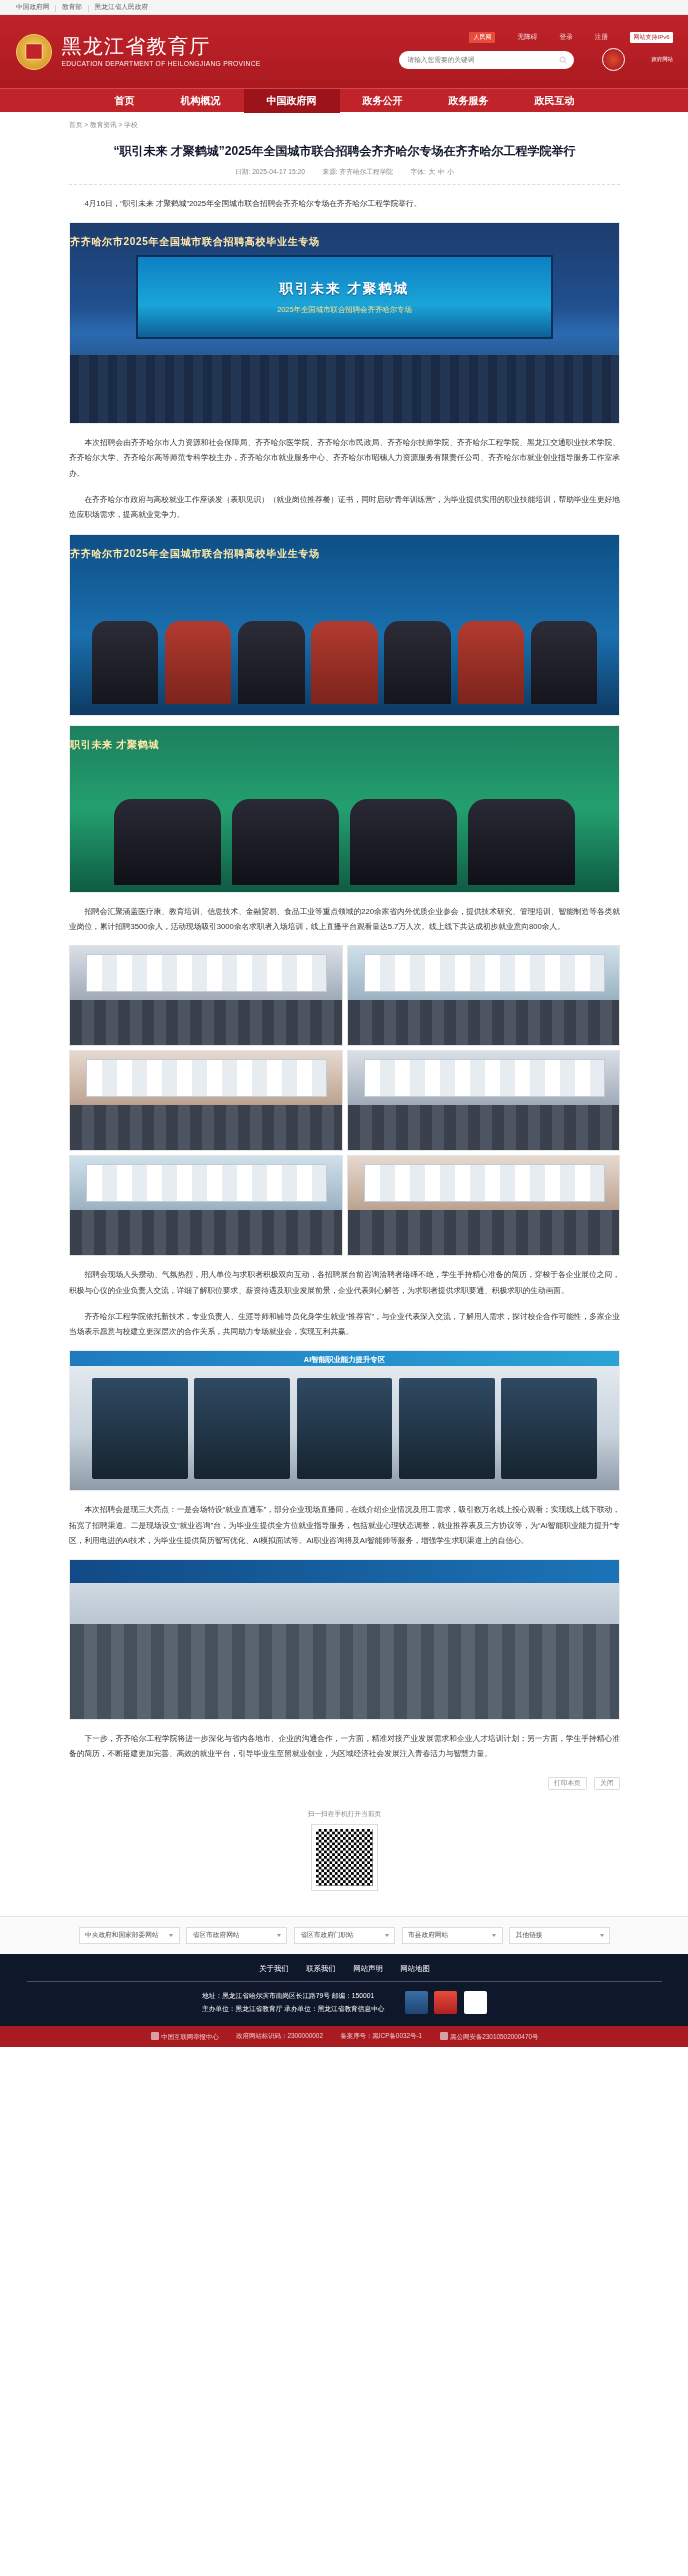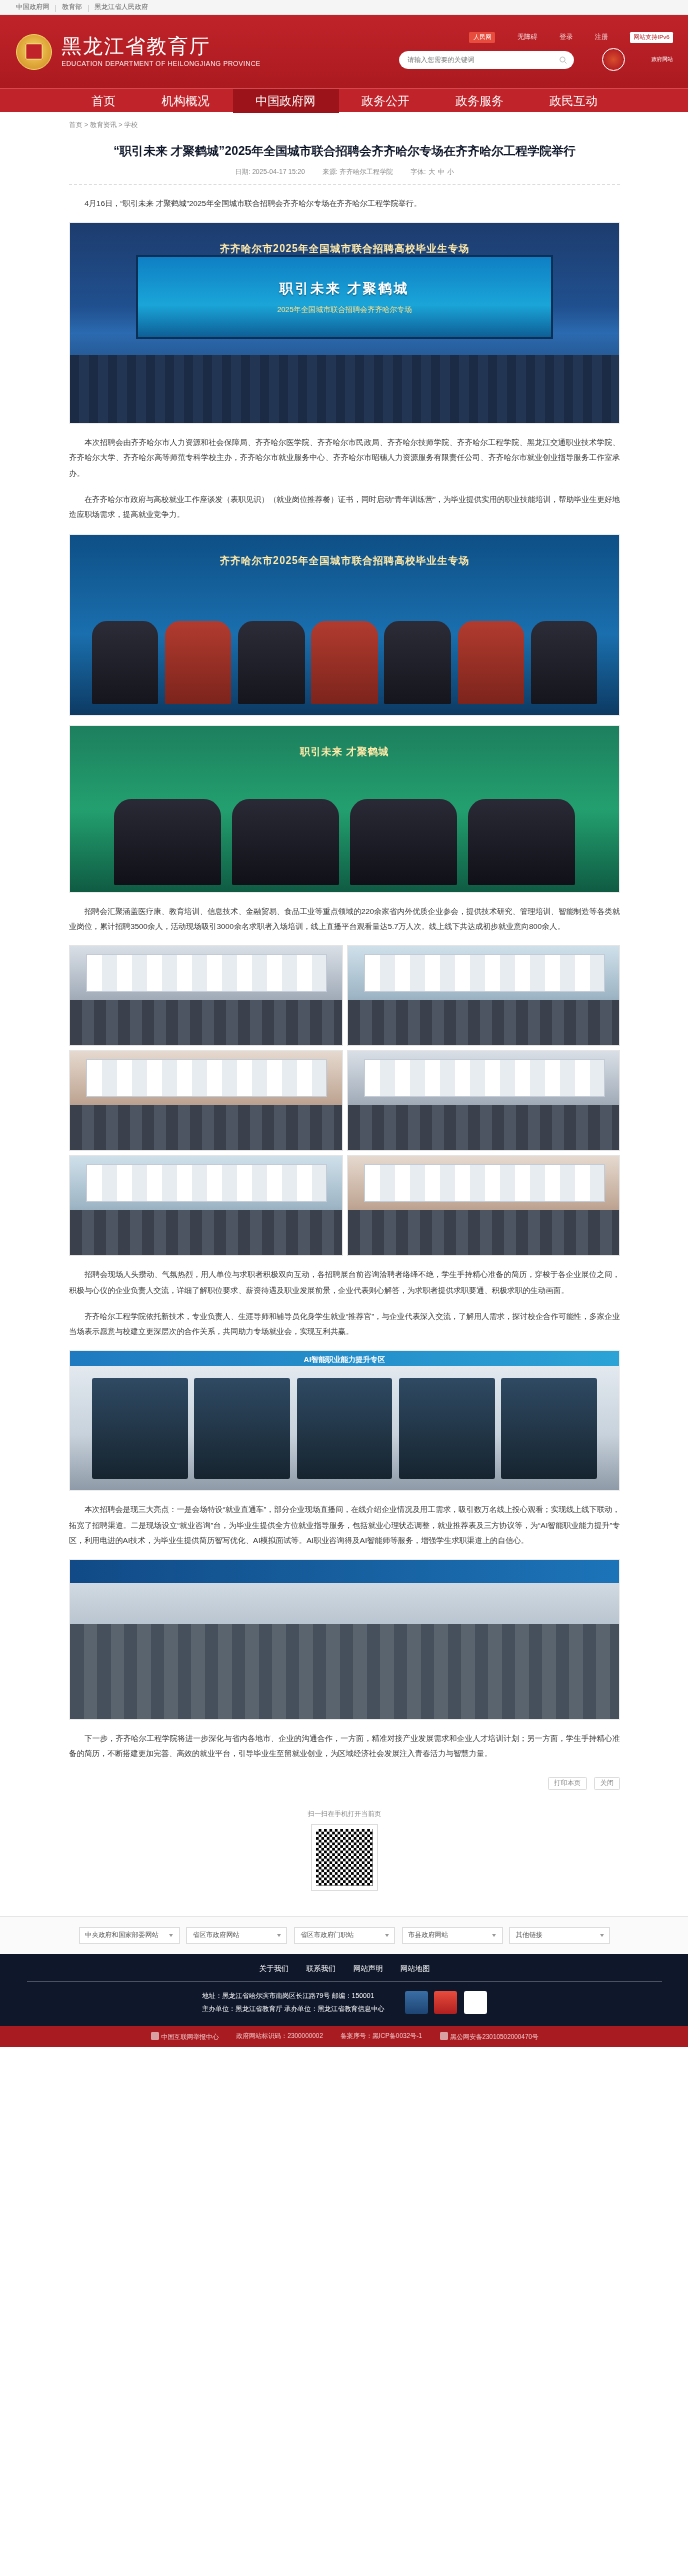--- a/index.html
+++ b/index.html
@@ -90,21 +90,21 @@
 
   .nav {
     background: #c0232a;
     border-top: 0.7px solid #d4484e;
     display: flex;
     justify-content: center;
     height: 24px;
     align-items: stretch;
   }
   .nav-item {
-    color: #fff; font-size: 12px; font-weight: normal;
+    color: #fff; font-size: 10px; font-weight: bold;
     padding: 12px 23px; display: flex; align-items: center;
     cursor: pointer;
   }
   .nav-item.active { background: #9c1419; }
 
   .crumbwrap {
     max-width: 605px; margin: 0 auto; padding: 9.4px 27px 0 27px;
   }
   .article-wrap {
     max-width: 605px; margin: 0 auto; padding: 0 27px 20px 27px;
@@ -136,24 +136,24 @@
 
   .fig { margin: 9.4px 0; }
   .photo {
     width: 100%;
     position: relative;
     overflow: hidden;
     border: 0.7px solid #ececec;
   }
   .photo .cap-banner {
     position: absolute; left: 0; right: 0; top: 0;
-    text-align: center;
+    text-align: left;
     font-size: 10px; font-weight: bold;
     color: #ffe9a8;
-    padding: 19px 0;
+    padding: 12px 0;
     letter-spacing: 0.7px;
   }
 
   
   .ph-stage {
     height: 202px;
     background:
       linear-gradient(180deg,#1d3c6e 0%, #20508f 42%, #2b6ab0 55%, #18304f 100%);
   }
   .ph-stage .screen {

